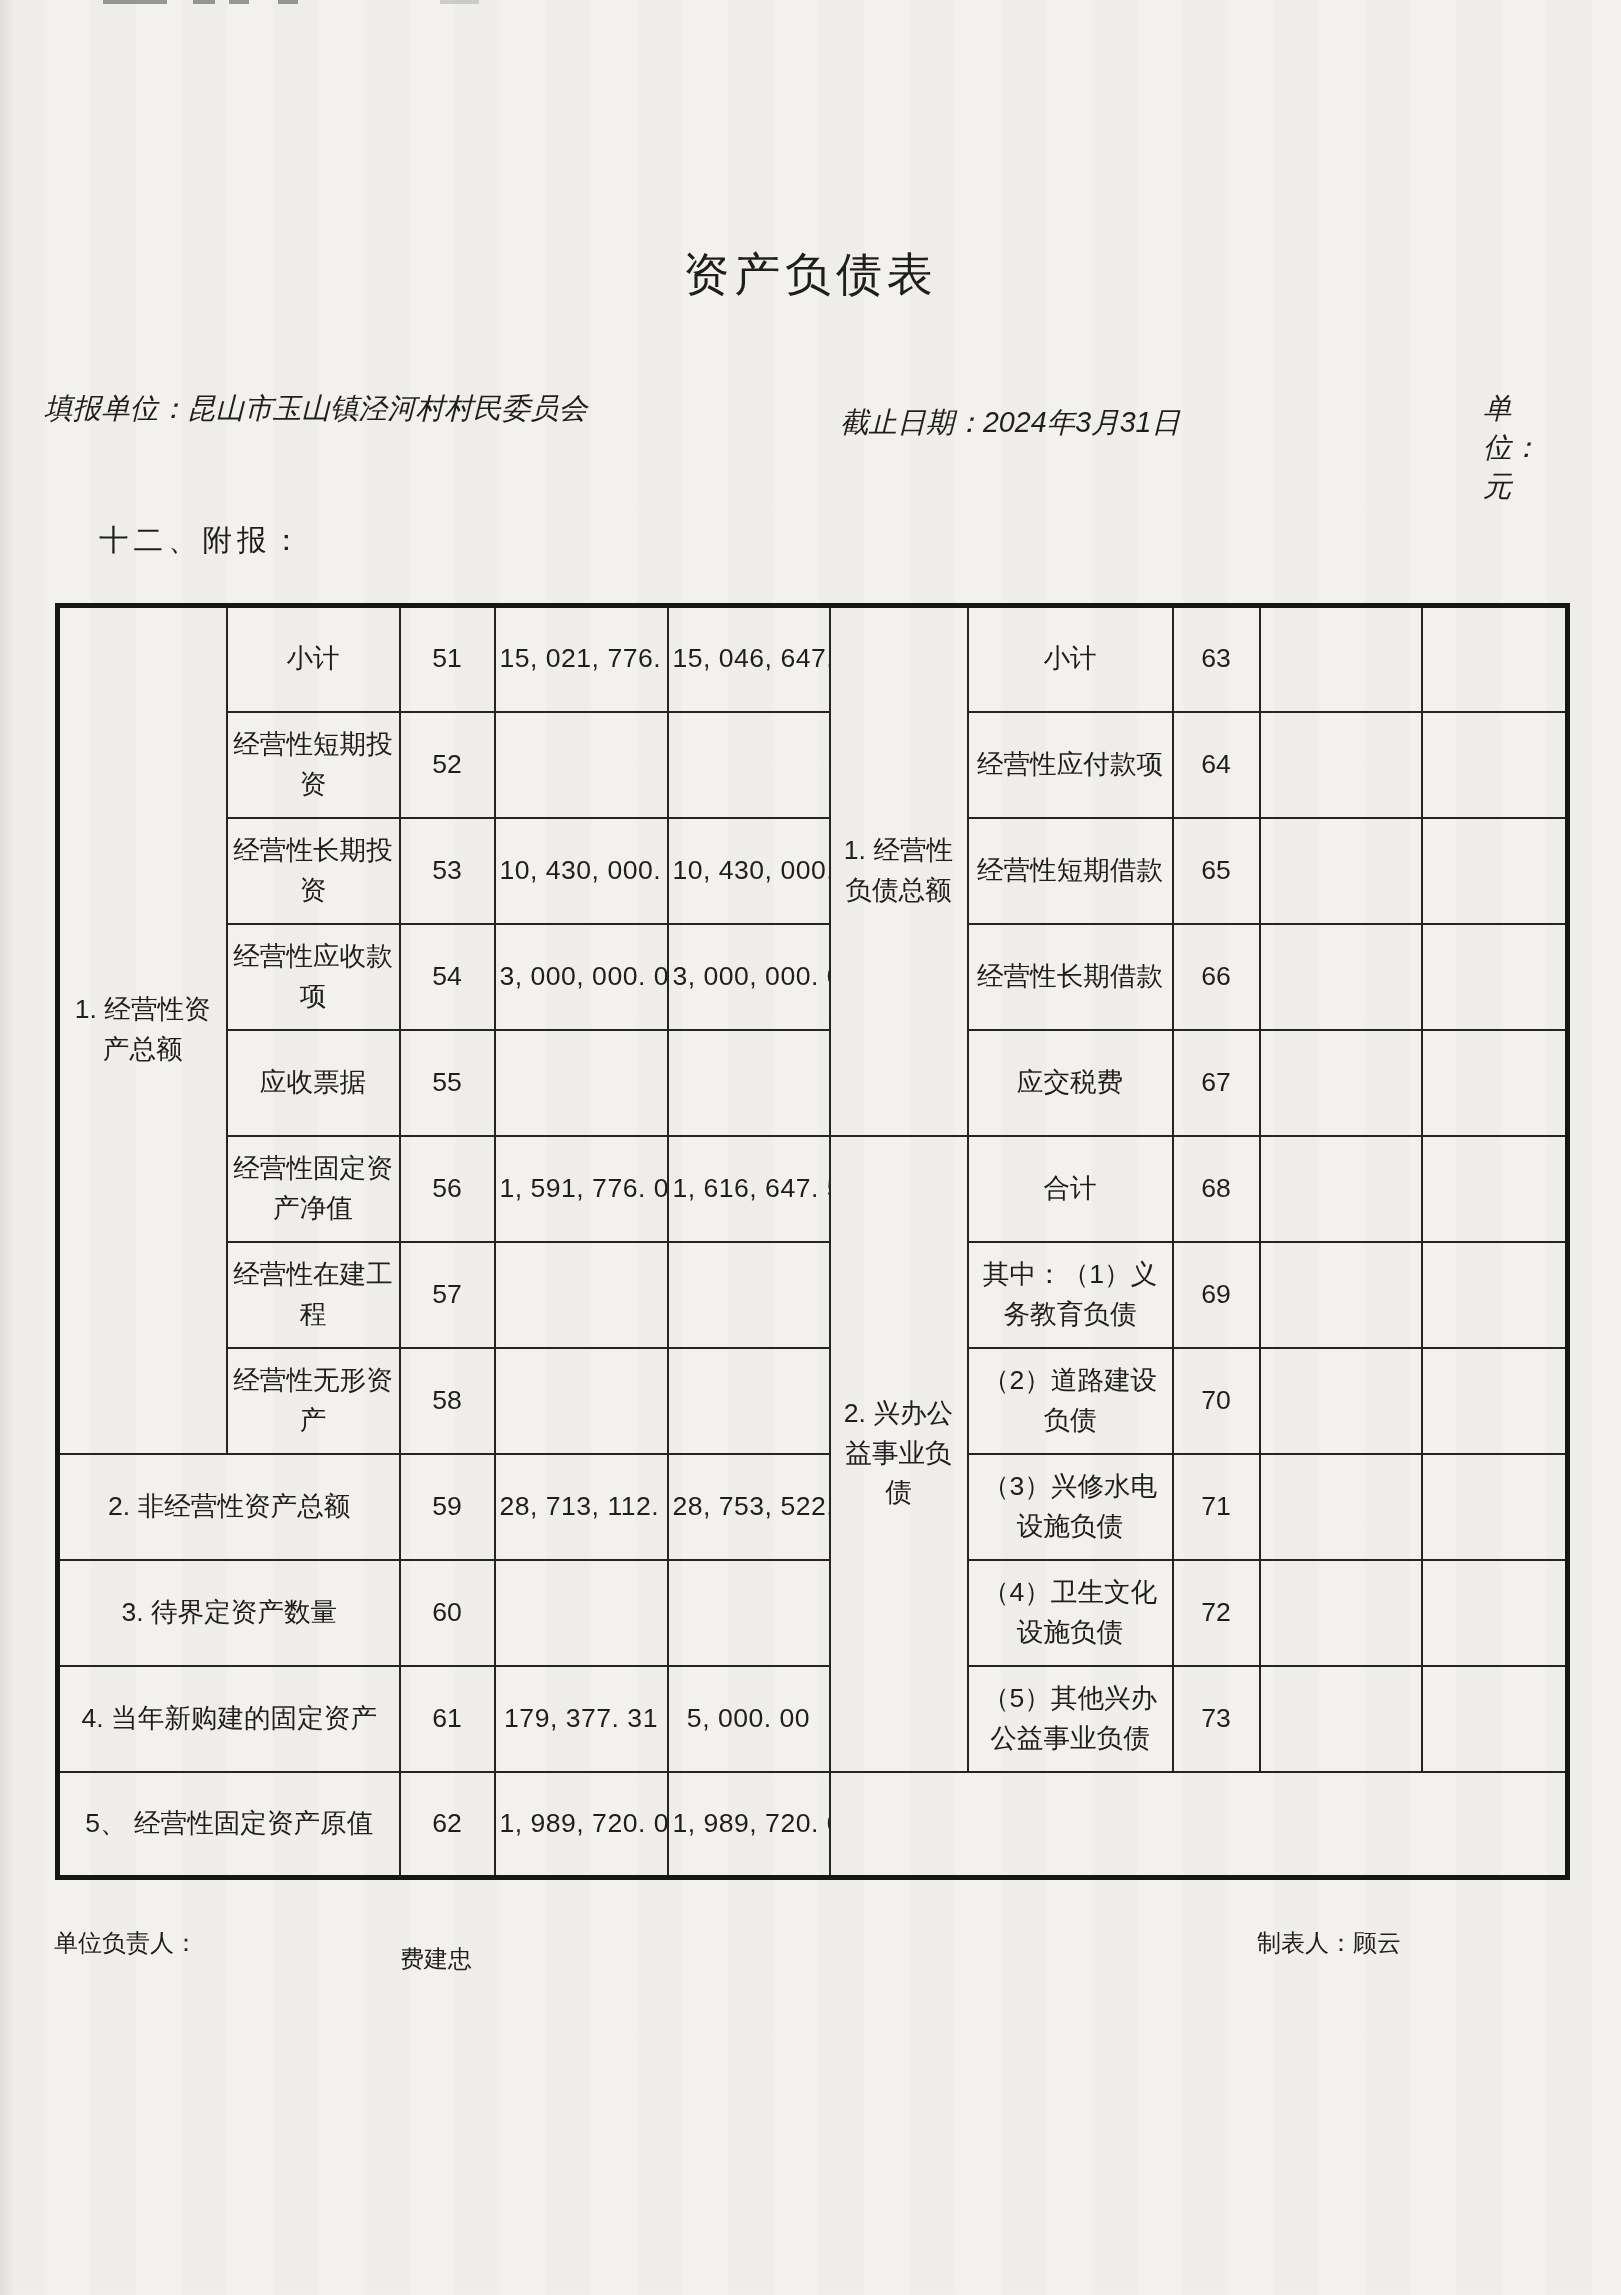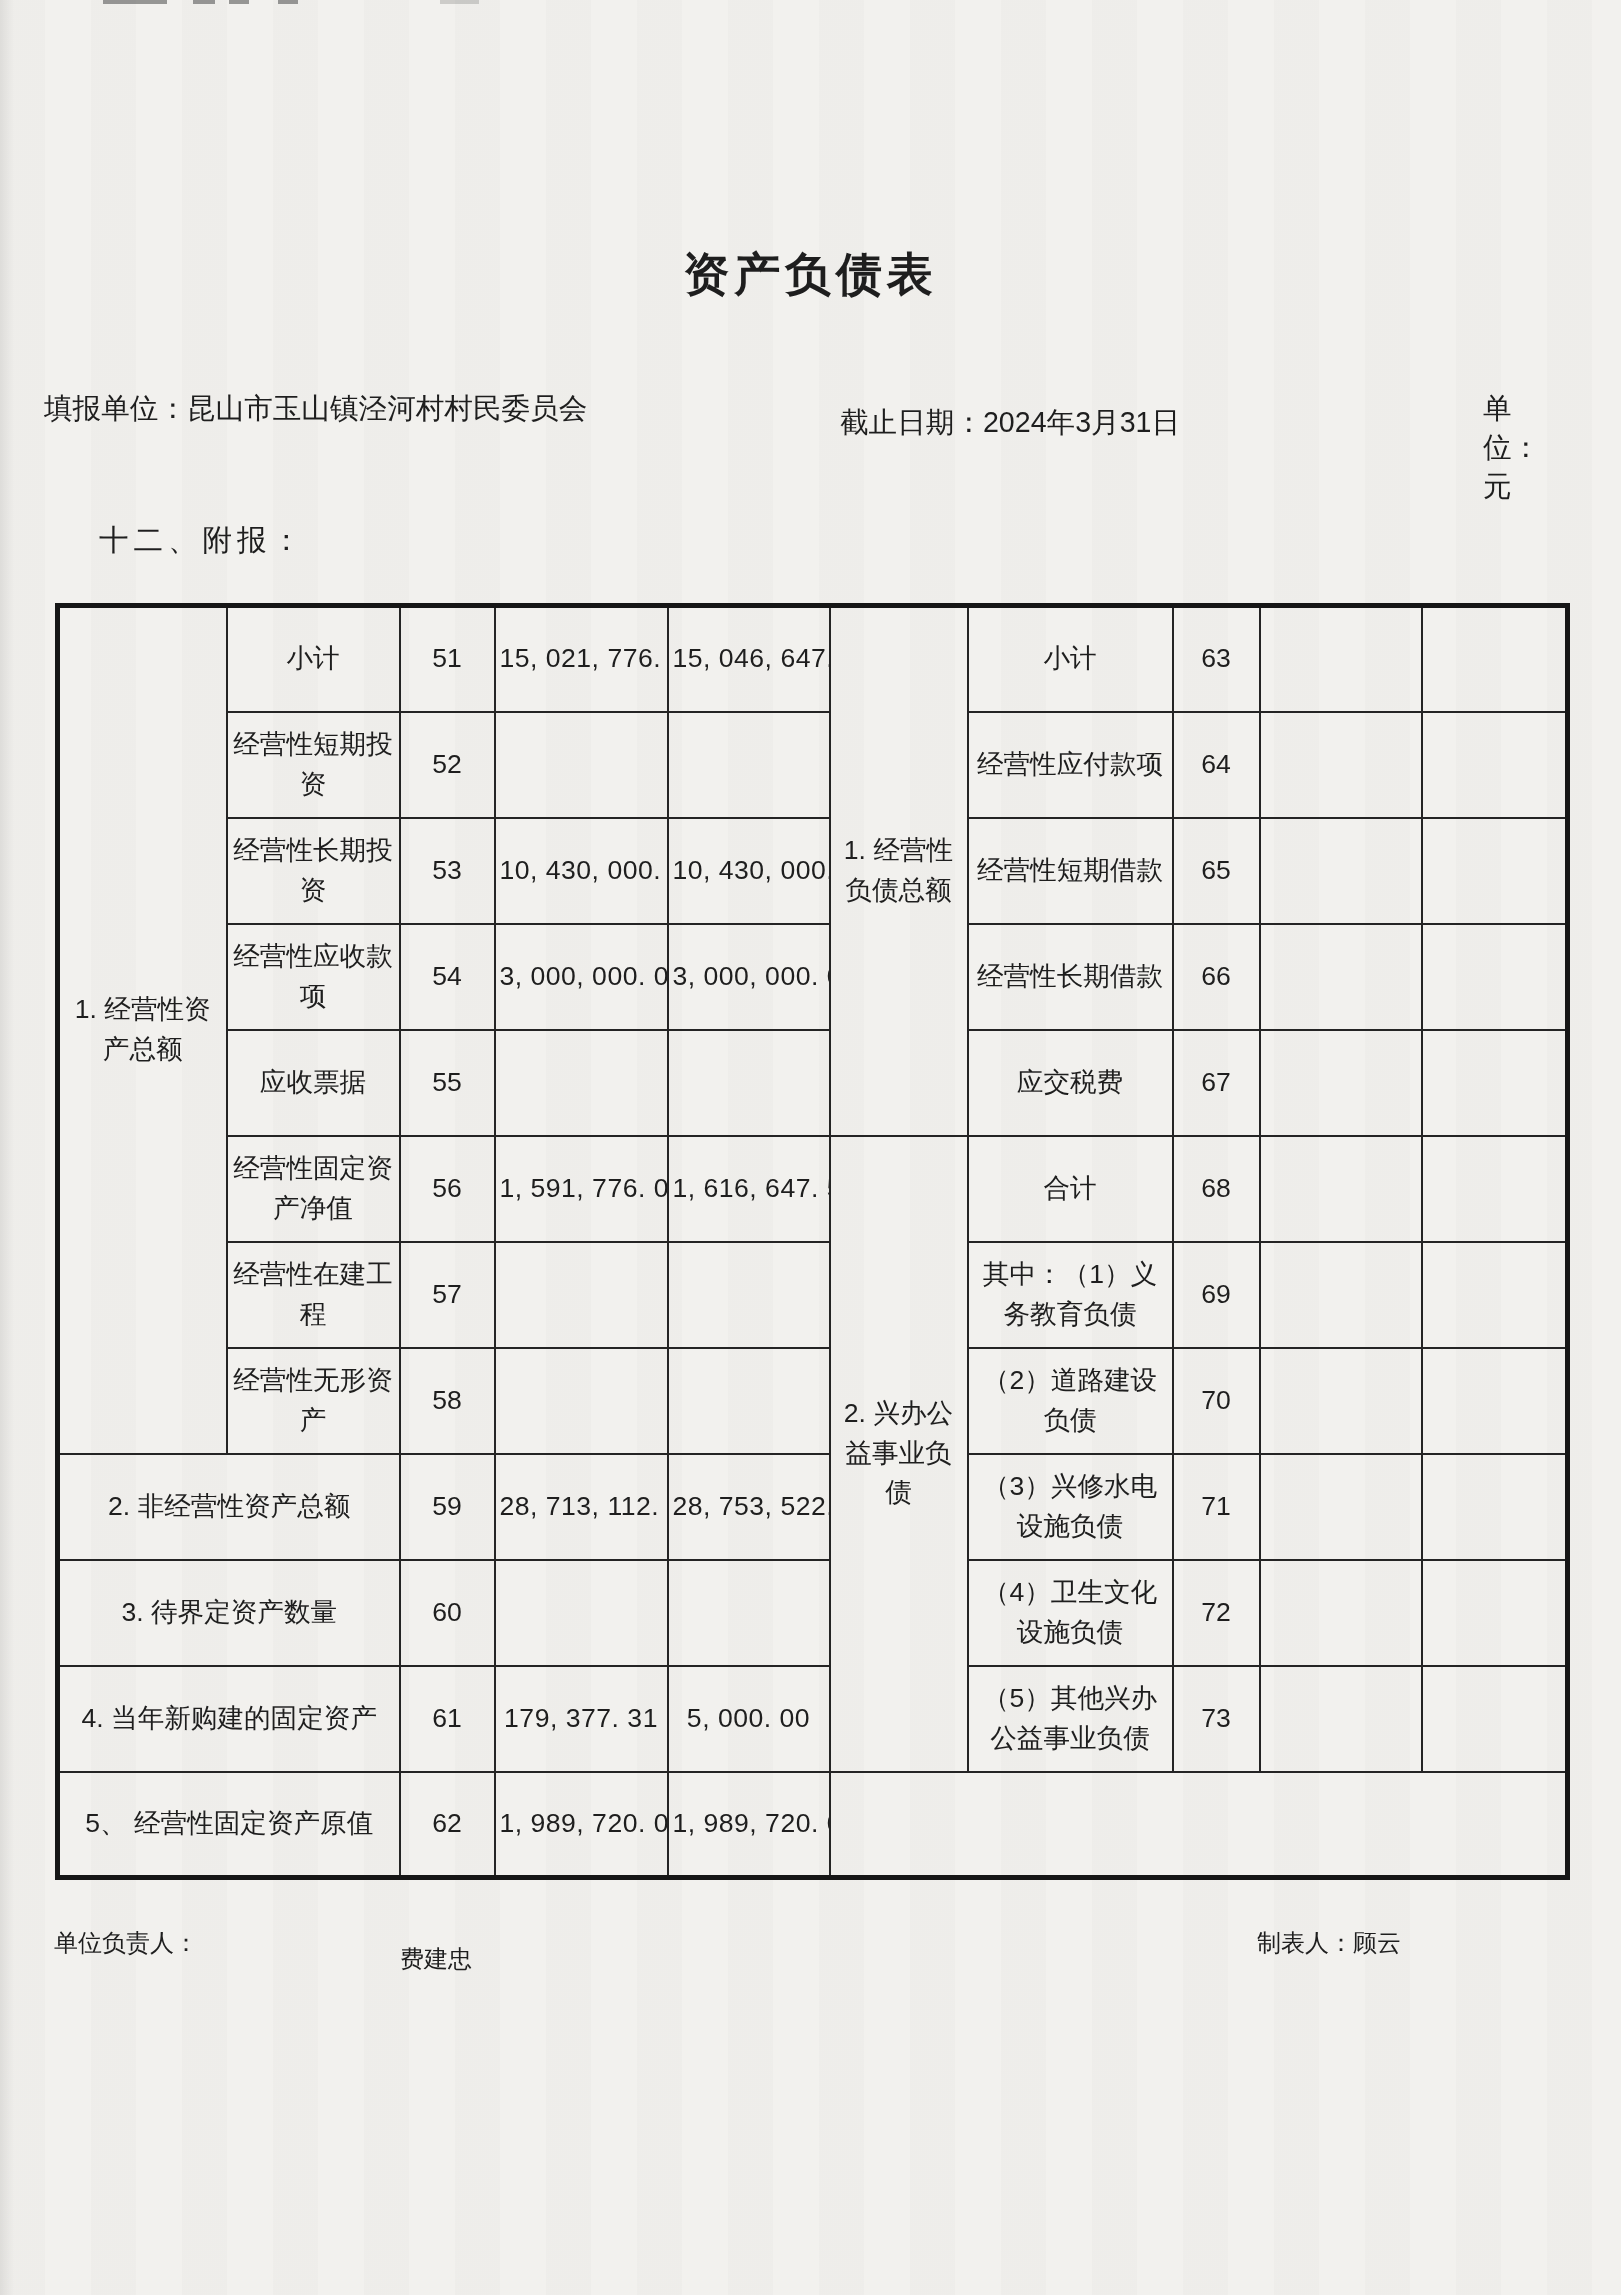--- a/index.html
+++ b/index.html
@@ -12,23 +12,23 @@
   .page::before{
     content:""; position:absolute; inset:0; pointer-events:none;
     background:
       repeating-linear-gradient(90deg, rgba(0,0,0,0.015) 0 45px, rgba(255,255,255,0.02) 45px 91px);
   }
   .edge-shade { position:absolute; left:0; top:0; width:13.8px; height:100%;
     background:linear-gradient(90deg, rgba(0,0,0,.07), rgba(0,0,0,0)); }
   .tick { position:absolute; top:0; height:3.9px; background:#4a4a4a; opacity:.55; }
 
   .title { position:absolute; top:244px; left:0; width:1621px; text-align:center;
-    font-size:46px; font-weight:700; letter-spacing:4.9px; }
-
-  .meta { position:absolute; top:389px; left:0; width:1478px; height:35px; font-size:28.6px; }
+    font-size:46px; font-weight:400; letter-spacing:4.9px; }
+
+  .meta { position:absolute; top:389px; left:0; width:1478px; height:35px; font-size:28.6px;font-style:italic; }
   .meta-unit { position:absolute; left:44px; top:0; }
   .meta-date { position:absolute; left:840px; top:14px; }
   .meta-cur  { position:absolute; left:1463px; top:0;margin-left:20px; }
 
   .section { position:absolute; top:520px; left:99px; font-size:29.6px; letter-spacing:4.9px; }
 
   table.sheet {
     position:absolute; top:603px; left:55px;
     width:1509px; border-collapse:collapse; table-layout:fixed;
     border:5.9px solid #161616;

